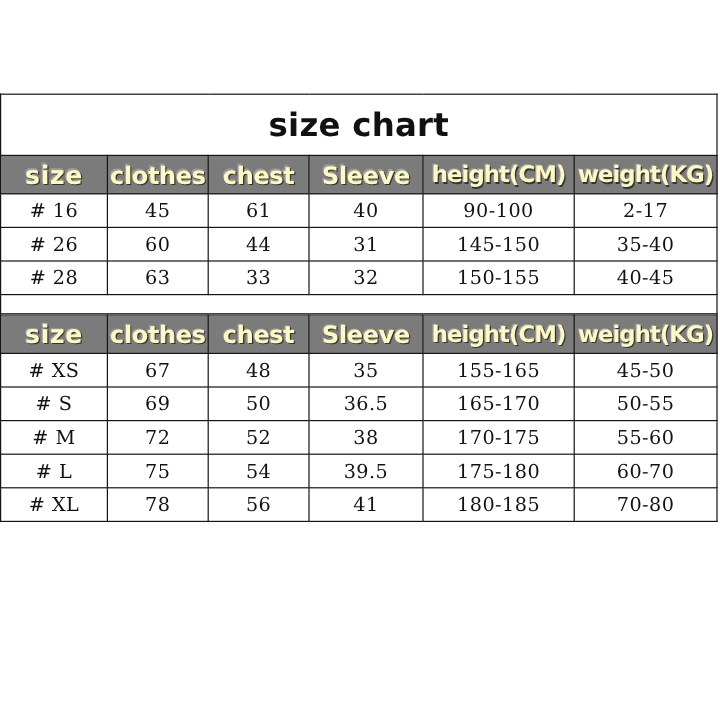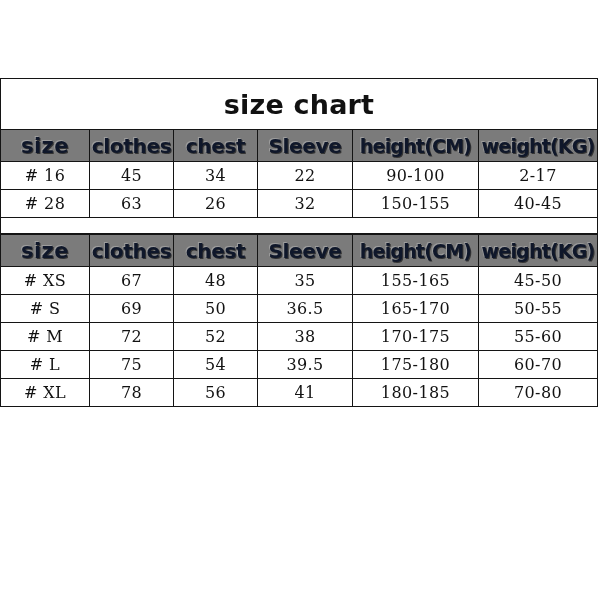--- a/index.html
+++ b/index.html
@@ -61,21 +61,21 @@
     font-size: 27px;
     font-weight: bold;
     letter-spacing: 0.2px;
     color: #111111;
     font-family: "DejaVu Sans", sans-serif;
   }
 
   
   tr.head-row th {
     background: #7b7b7b;
-    color: #0f172a;
+    color: #fef9c3;
     height: 31px;
     font-size: 20px;
     font-weight: bold;
     font-family: "DejaVu Sans", sans-serif;
     text-shadow:
        1px  1px 0 rgba(40,40,40,.85),
       -1px -1px 0 rgba(255,255,255,.25);
     white-space: nowrap;
     letter-spacing: -0.3px;
   }
@@ -132,29 +132,37 @@
           <th class="h-clothes">clothes</th>
           <th class="h-chest">chest</th>
           <th class="h-sleeve">Sleeve</th>
           <th class="h-height">height(CM)</th>
           <th class="h-weight">weight(KG)</th>
         </tr>
 
         <tr class="data-row">
           <td class="cell-size"># 16</td>
           <td>45</td>
-          <td>34</td>
-          <td>22</td>
+          <td>61</td>
+          <td>40</td>
           <td>90-100</td>
           <td>2-17</td>
         </tr>
         <tr class="data-row">
+          <td class="cell-size"># 26</td>
+          <td>60</td>
+          <td>44</td>
+          <td>31</td>
+          <td>145-150</td>
+          <td>35-40</td>
+        </tr>
+        <tr class="data-row">
           <td class="cell-size"># 28</td>
           <td>63</td>
-          <td>26</td>
+          <td>33</td>
           <td>32</td>
           <td>150-155</td>
           <td>40-45</td>
         </tr>
 
         <tr class="spacer-row">
           <td colspan="6"></td>
         </tr>
       </tbody>
     </table>

